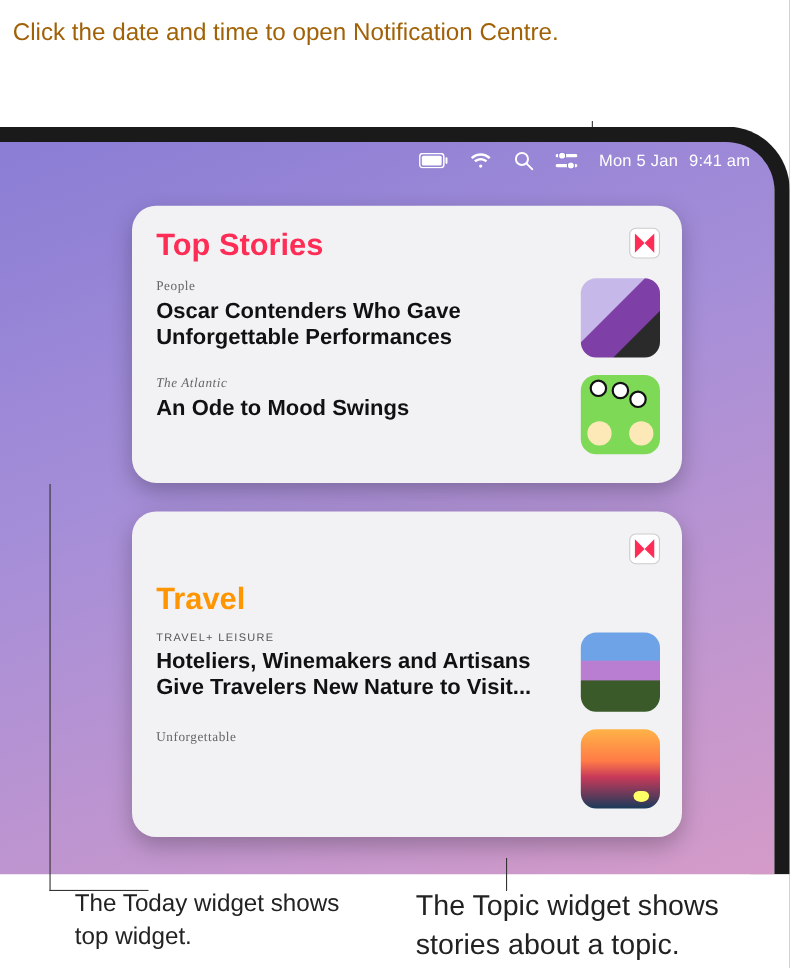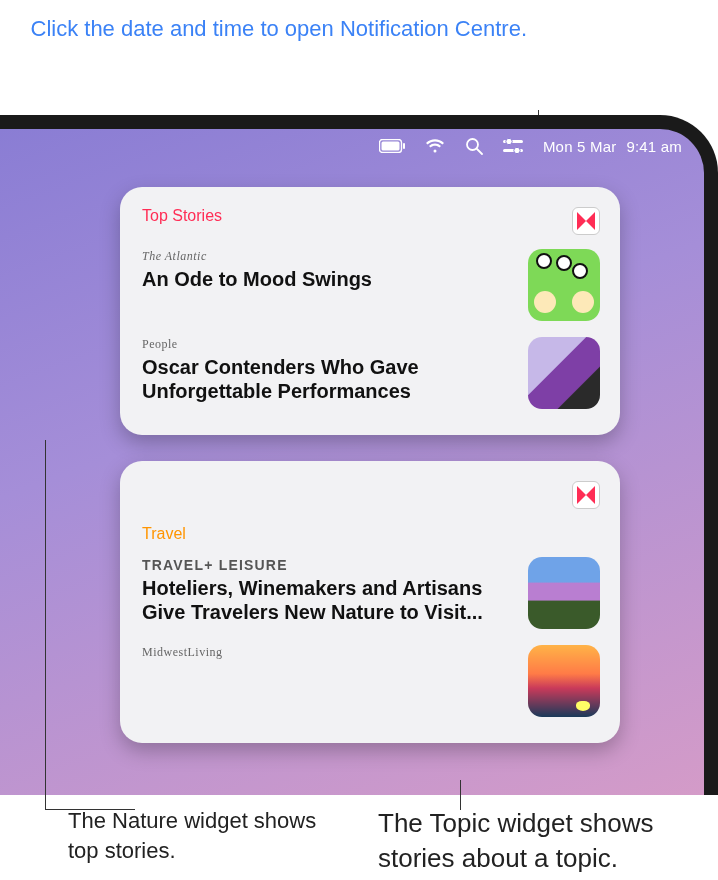--- a/index.html
+++ b/index.html
@@ -7,24 +7,24 @@
     font-family: -apple-system, "Helvetica Neue", Helvetica, Arial, sans-serif;
     width: 718px;
     height: 880px;
     background: #fff;
     position: relative;
     overflow: hidden;
   }
   .callout-top {
     position: absolute;
     top: 14px;
-    right: 191px;
+    right: 210px;
     text-align: right;
     font-size: 22px;
-    color: #3b82f6;
+    color: #a16207;
     line-height: 1.35;
   }
   .callout-top-line {
     position: absolute;
     top: 110px;
     left: 538px;
     width: 1px;
     height: 35px;
     background: #333;
   }
@@ -66,22 +66,22 @@
     padding: 20px 20px 18px 22px;
     margin-bottom: 26px;
   }
   .widget-header {
     display: flex;
     justify-content: space-between;
     align-items: flex-start;
     margin-bottom: 6px;
   }
   .widget-title {
-    font-size: 16px;
-    font-weight: 400;
+    font-size: 28px;
+    font-weight: 700;
   }
   .title-top { color: #ff2d55; }
   .title-travel { color: #ff9500; margin-top: 44px; }
   .news-icon {
     width: 28px; height: 28px;
     border: 1px solid #ccc;
     border-radius: 6px;
     background: #fff;
     display: flex;
     align-items: center;
@@ -94,21 +94,21 @@
     padding: 8px 0;
   }
   .story-text { flex: 1; min-width: 0; }
   .source {
     font-size: 12px;
     color: #666;
     letter-spacing: 0.5px;
     font-family: Georgia, serif;
     margin-bottom: 3px;
   }
-  .source.sans { font-family: inherit; font-weight: 700; letter-spacing: 1.2px; font-size: 14px; color: #555; }
+  .source.sans { font-family: inherit; font-weight: 400; letter-spacing: 1.2px; font-size: 10px; color: #555; }
   .source.italic { font-style: italic; }
   .headline {
     font-size: 20px;
     font-weight: 800;
     color: #111;
     line-height: 1.2;
   }
   .thumb {
     width: 72px;
     height: 72px;
@@ -196,54 +196,54 @@
     </span>
     <span class="icon">
       <svg width="20" height="16" viewBox="0 0 20 16">
           <rect x="0" y="2" width="20" height="3" rx="1.5" fill="#fff"></rect>
           <circle cx="6" cy="3.5" r="3.2" fill="#fff" stroke="#8a7dd4" stroke-width="1"></circle>
           <rect x="0" y="11" width="20" height="3" rx="1.5" fill="#fff"></rect>
           <circle cx="14" cy="12.5" r="3.2" fill="#fff" stroke="#8a7dd4" stroke-width="1"></circle>
         </svg>
     </span>
     <span class="dt">
-      <span>Mon 5 Mar</span>
+      <span>Mon 5 Jan</span>
       <span>9:41 am</span>
     </span>
   </div>
 
   <div class="widgets-col">
 
     <div class="widget">
       <div class="widget-header">
         <div class="widget-title title-top">Top Stories</div>
         <div class="news-icon">
           <svg width="18" height="18" viewBox="0 0 18 18">
               <path d="M0 0 L9 9 L0 18 Z" fill="#ff2d55"></path>
               <path d="M18 0 L9 9 L18 18 Z" fill="#ff2d55"></path>
             </svg>
         </div>
       </div>
       <div class="story">
         <div class="story-text">
+          <div class="source">People</div>
+          <div class="headline">Oscar Contenders Who Gave Unforgettable Performances</div>
+        </div>
+        <div class="thumb thumb1"></div>
+      </div>
+      <div class="story">
+        <div class="story-text">
           <div class="source italic">The Atlantic</div>
           <div class="headline">An Ode to Mood Swings</div>
         </div>
         <div class="thumb thumb2">
             <span class="bubble b1"></span>
             <span class="bubble b2"></span>
             <span class="bubble b3"></span>
           </div>
-      </div>
-      <div class="story">
-        <div class="story-text">
-          <div class="source">People</div>
-          <div class="headline">Oscar Contenders Who Gave Unforgettable Performances</div>
-        </div>
-        <div class="thumb thumb1"></div>
       </div>
     </div>
 
     <div class="widget">
       <div class="widget-header">
         <div class="widget-title title-travel">Travel</div>
         <div class="news-icon">
           <svg width="18" height="18" viewBox="0 0 18 18">
               <path d="M0 0 L9 9 L0 18 Z" fill="#ff2d55"></path>
               <path d="M18 0 L9 9 L18 18 Z" fill="#ff2d55"></path>
@@ -252,26 +252,26 @@
       </div>
       <div class="story">
         <div class="story-text">
           <div class="source sans">TRAVEL+ LEISURE</div>
           <div class="headline">Hoteliers, Winemakers and Artisans Give Travelers New Nature to Visit...</div>
         </div>
         <div class="thumb thumb3"></div>
       </div>
       <div class="story">
         <div class="story-text">
-          <div class="source">MidwestLiving</div>
+          <div class="source">Unforgettable</div>
         </div>
         <div class="thumb thumb4"></div>
       </div>
     </div>
 
   </div>
 </div>
 
 <div class="callout-left-line"></div>
 <div class="callout-mid-line"></div>
 
-<div class="callout-bottom-left">The Nature widget shows top stories.</div>
+<div class="callout-bottom-left">The Today widget shows top widget.</div>
 <div class="callout-bottom-right">The Topic widget shows stories about a topic.</div>
 
 </body></html>

